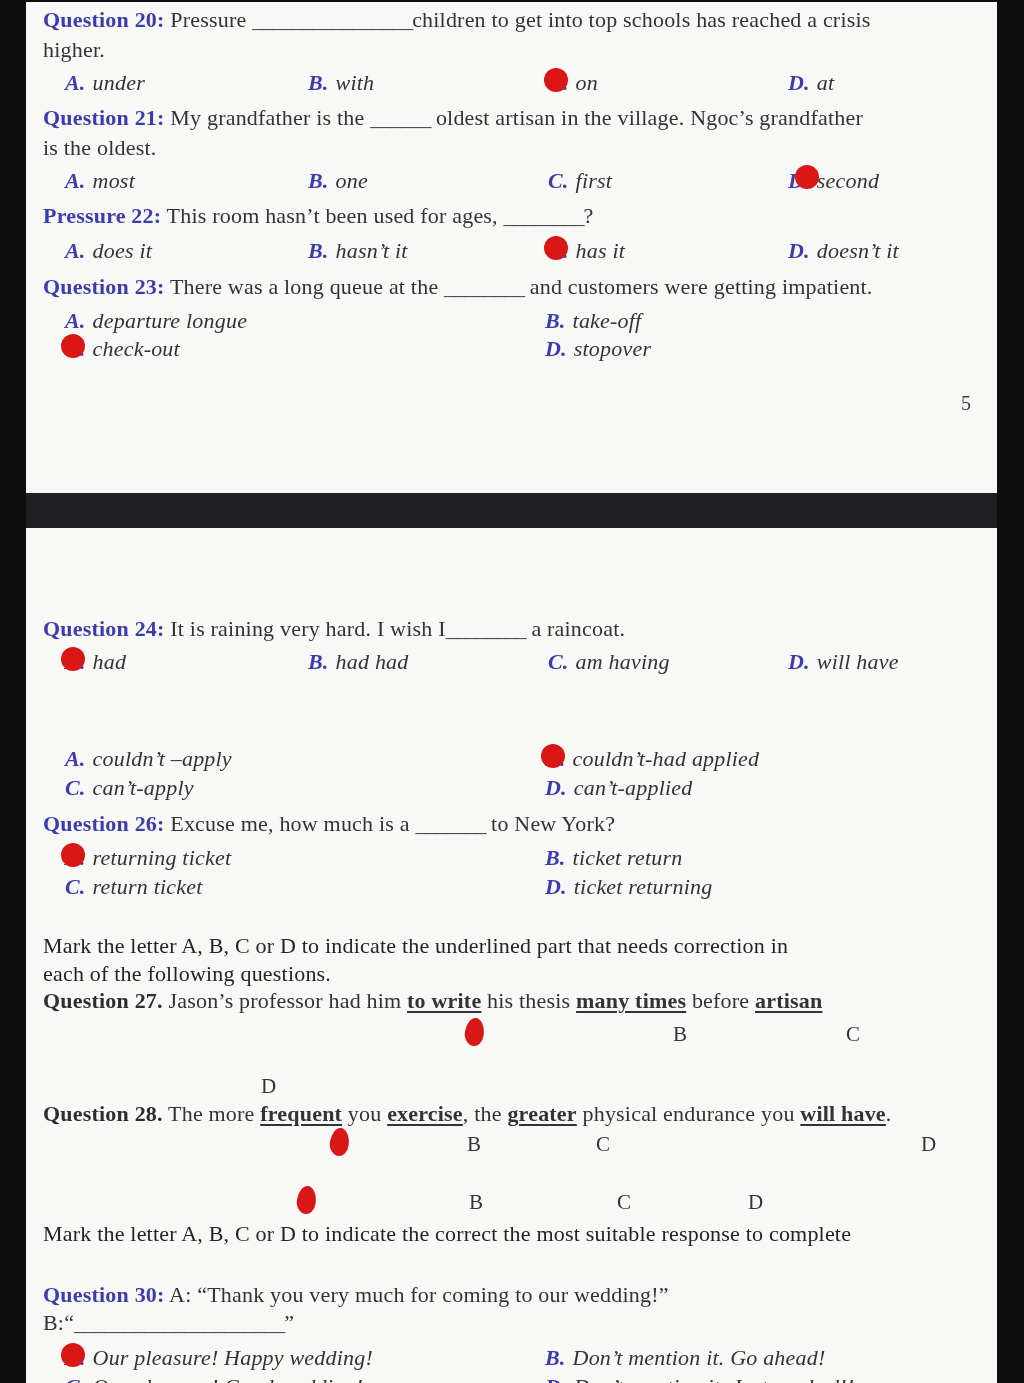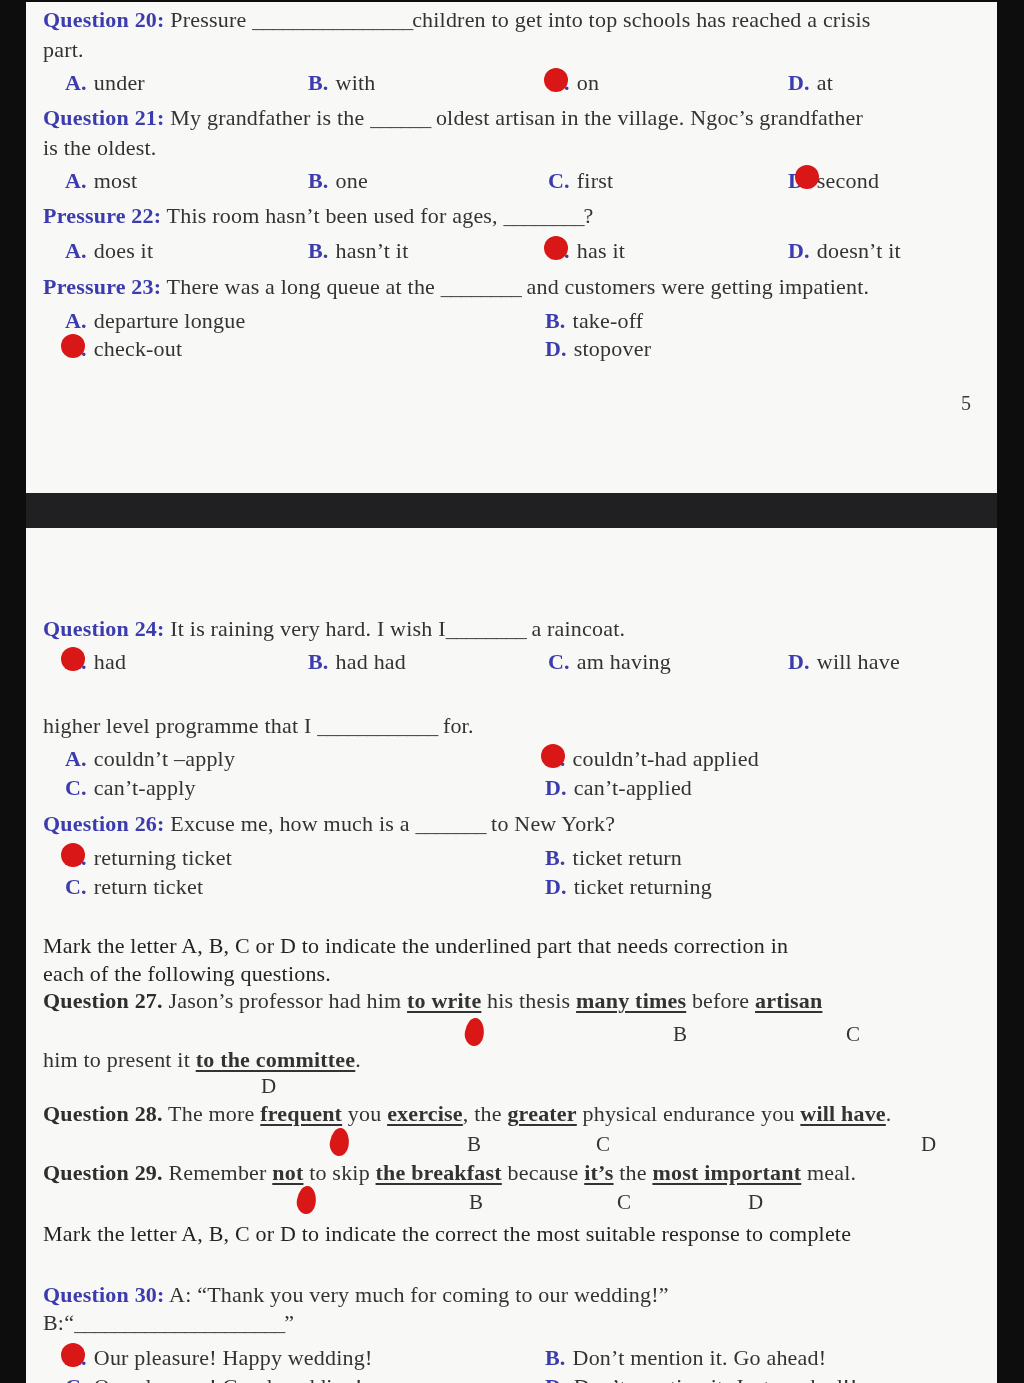--- a/index.html
+++ b/index.html
@@ -20,41 +20,41 @@
   .qline{
     position:absolute;left:17px;right:0;white-space:pre;
     font-size:22px;line-height:28px;color:var(--ink);letter-spacing:0.2px;
   }
   .qlabel{color:var(--blue);font-weight:bold;}
   .qlabel.dark{color:#2e2e2e;}
   .u{text-decoration:underline;text-decoration-thickness:2px;text-underline-offset:3px;font-weight:bold;}
   .blank{letter-spacing:-1px;color:#474747;}
 
   .optrow{position:absolute;left:17px;right:0;height:30px;font-size:22px;color:var(--ink);letter-spacing:0.2px;}
-  .opt{position:absolute;white-space:pre;top:0;}
+  .opt{position:absolute;white-space:pre;top:0;font-style:italic;}
   .letter{color:var(--blue);font-weight:bold;margin-right:7px;position:relative;}
   .adot{position:absolute;left:-4px;top:-2px;width:24px;height:24px;border-radius:50%;background:var(--red);z-index:2;}
   .opt.shift .adot{left:7px;top:-3px;}
 
   .lblrow{position:absolute;left:17px;right:0;height:30px;font-size:21px;color:var(--ink);}
   .lbl{position:absolute;top:0;}
   .bdot{position:absolute;top:-4px;width:19px;height:28px;background:var(--red);
         border-radius:48% 52% 46% 54% / 55% 58% 42% 45%;transform:rotate(8deg);}
 
   .hline{position:absolute;left:17px;white-space:nowrap;overflow:hidden;right:0;
          font-size:22px;line-height:28px;font-weight:normal;color:#242424;letter-spacing:0.2px;}
   .pagenum{position:absolute;font-size:20px;color:#3a3a3a;}
 </style>
 </head>
 <body>
 
 <div class="page" id="page1">
 
   <div class="qline" style="top:4px"><span class="qlabel">Question 20:</span><span> Pressure </span><span class="blank">________________</span><span>children to get into top schools has reached a crisis</span></div>
-  <div class="qline" style="top:34px"><span>part.</span></div>
+  <div class="qline" style="top:34px"><span>higher.</span></div>
   <div class="optrow" style="top:68px">
     <span class="opt" style="left:22px"><span class="letter">A.</span><span>under</span></span>
     <span class="opt" style="left:265px"><span class="letter">B.</span><span>with</span></span>
     <span class="opt sel" style="left:505px"><span class="adot"></span><span class="letter">C.</span><span>on</span></span>
     <span class="opt" style="left:745px"><span class="letter">D.</span><span>at</span></span>
   </div>
 
   <div class="qline" style="top:102px"><span class="qlabel">Question 21:</span><span> My grandfather is the </span><span class="blank">______</span><span> oldest artisan in the village. Ngoc’s grandfather</span></div>
   <div class="qline" style="top:132px"><span>is the oldest.</span></div>
   <div class="optrow" style="top:166px">
@@ -65,21 +65,21 @@
   </div>
 
   <div class="qline" style="top:200px"><span class="qlabel">Pressure 22:</span><span> This room hasn’t been used for ages, </span><span class="blank">________</span><span>?</span></div>
   <div class="optrow" style="top:236px">
     <span class="opt" style="left:22px"><span class="letter">A.</span><span>does it</span></span>
     <span class="opt" style="left:265px"><span class="letter">B.</span><span>hasn’t it</span></span>
     <span class="opt sel" style="left:505px"><span class="adot"></span><span class="letter">C.</span><span>has it</span></span>
     <span class="opt" style="left:745px"><span class="letter">D.</span><span>doesn’t it</span></span>
   </div>
 
-  <div class="qline" style="top:271px"><span class="qlabel">Pressure 23:</span><span> There was a long queue at the </span><span class="blank">________</span><span> and customers were getting impatient.</span></div>
+  <div class="qline" style="top:271px"><span class="qlabel">Question 23:</span><span> There was a long queue at the </span><span class="blank">________</span><span> and customers were getting impatient.</span></div>
   <div class="optrow" style="top:306px">
     <span class="opt" style="left:22px"><span class="letter">A.</span><span>departure longue</span></span>
     <span class="opt" style="left:502px"><span class="letter">B.</span><span>take-off</span></span>
   </div>
   <div class="optrow" style="top:334px">
     <span class="opt sel" style="left:22px"><span class="adot"></span><span class="letter">C.</span><span>check-out</span></span>
     <span class="opt" style="left:502px"><span class="letter">D.</span><span>stopover</span></span>
   </div>
 
   <div class="pagenum" style="top:390px;left:935px">5</div>
@@ -90,21 +90,20 @@
 <div class="page" id="page2">
 
   <div class="qline" style="top:87px"><span class="qlabel">Question 24:</span><span> It is raining very hard. I wish I</span><span class="blank">________</span><span> a raincoat.</span></div>
   <div class="optrow" style="top:121px">
     <span class="opt sel" style="left:22px"><span class="adot"></span><span class="letter">A.</span><span>had</span></span>
     <span class="opt" style="left:265px"><span class="letter">B.</span><span>had had</span></span>
     <span class="opt" style="left:505px"><span class="letter">C.</span><span>am having</span></span>
     <span class="opt" style="left:745px"><span class="letter">D.</span><span>will have</span></span>
   </div>
 
-  <div class="qline" style="top:184px"><span>higher level programme that I </span><span class="blank">____________</span><span> for.</span></div>
   <div class="optrow" style="top:218px">
     <span class="opt" style="left:22px"><span class="letter">A.</span><span>couldn’t –apply</span></span>
     <span class="opt sel" style="left:502px"><span class="adot"></span><span class="letter">B.</span><span>couldn’t-had applied</span></span>
   </div>
   <div class="optrow" style="top:247px">
     <span class="opt" style="left:22px"><span class="letter">C.</span><span>can’t-apply</span></span>
     <span class="opt" style="left:502px"><span class="letter">D.</span><span>can’t-applied</span></span>
   </div>
 
   <div class="qline" style="top:282px"><span class="qlabel">Question 26:</span><span> Excuse me, how much is a </span><span class="blank">_______</span><span> to New York?</span></div>
@@ -119,34 +118,32 @@
 
   <div class="hline" style="top:404px">Mark the letter A, B, C or D to indicate the underlined part that needs correction in</div>
   <div class="hline" style="top:432px">each of the following questions.</div>
 
   <div class="qline" style="top:459px"><span class="qlabel dark">Question 27.</span><span> Jason’s professor had him </span><span class="u">to write</span><span> his thesis </span><span class="u">many times</span><span> before </span><span class="u">artisan</span></div>
   <div class="lblrow" style="top:494px">
     <span class="bdot" style="left:422px"></span>
     <span class="lbl" style="left:630px">B</span>
     <span class="lbl" style="left:803px">C</span>
   </div>
-  <div class="qline" style="top:518px"><span>him to present it </span><span class="u">to the committee</span><span>.</span></div>
   <div class="lblrow" style="top:546px">
     <span class="lbl" style="left:218px">D</span>
   </div>
 
   <div class="qline" style="top:572px"><span class="qlabel dark">Question 28.</span><span> The more </span><span class="u">frequent</span><span> you </span><span class="u">exercise</span><span>, the </span><span class="u">greater</span><span> physical endurance you </span><span class="u">will have</span><span>.</span></div>
   <div class="lblrow" style="top:604px">
     <span class="bdot" style="left:287px"></span>
     <span class="lbl" style="left:424px">B</span>
     <span class="lbl" style="left:553px">C</span>
     <span class="lbl" style="left:878px">D</span>
   </div>
 
-  <div class="qline" style="top:631px"><span class="qlabel dark">Question 29.</span><span> Remember </span><span class="u">not</span><span> to skip </span><span class="u">the breakfast</span><span> because </span><span class="u">it’s</span><span> the </span><span class="u">most important</span><span> meal.</span></div>
   <div class="lblrow" style="top:662px">
     <span class="bdot" style="left:254px"></span>
     <span class="lbl" style="left:426px">B</span>
     <span class="lbl" style="left:574px">C</span>
     <span class="lbl" style="left:705px">D</span>
   </div>
 
   <div class="hline" style="top:692px">Mark the letter A, B, C or D to indicate the correct the most suitable response to complete</div>
 
   <div class="qline" style="top:753px"><span class="qlabel">Question 30:</span><span> A: “Thank you very much for coming to our wedding!”</span></div>

